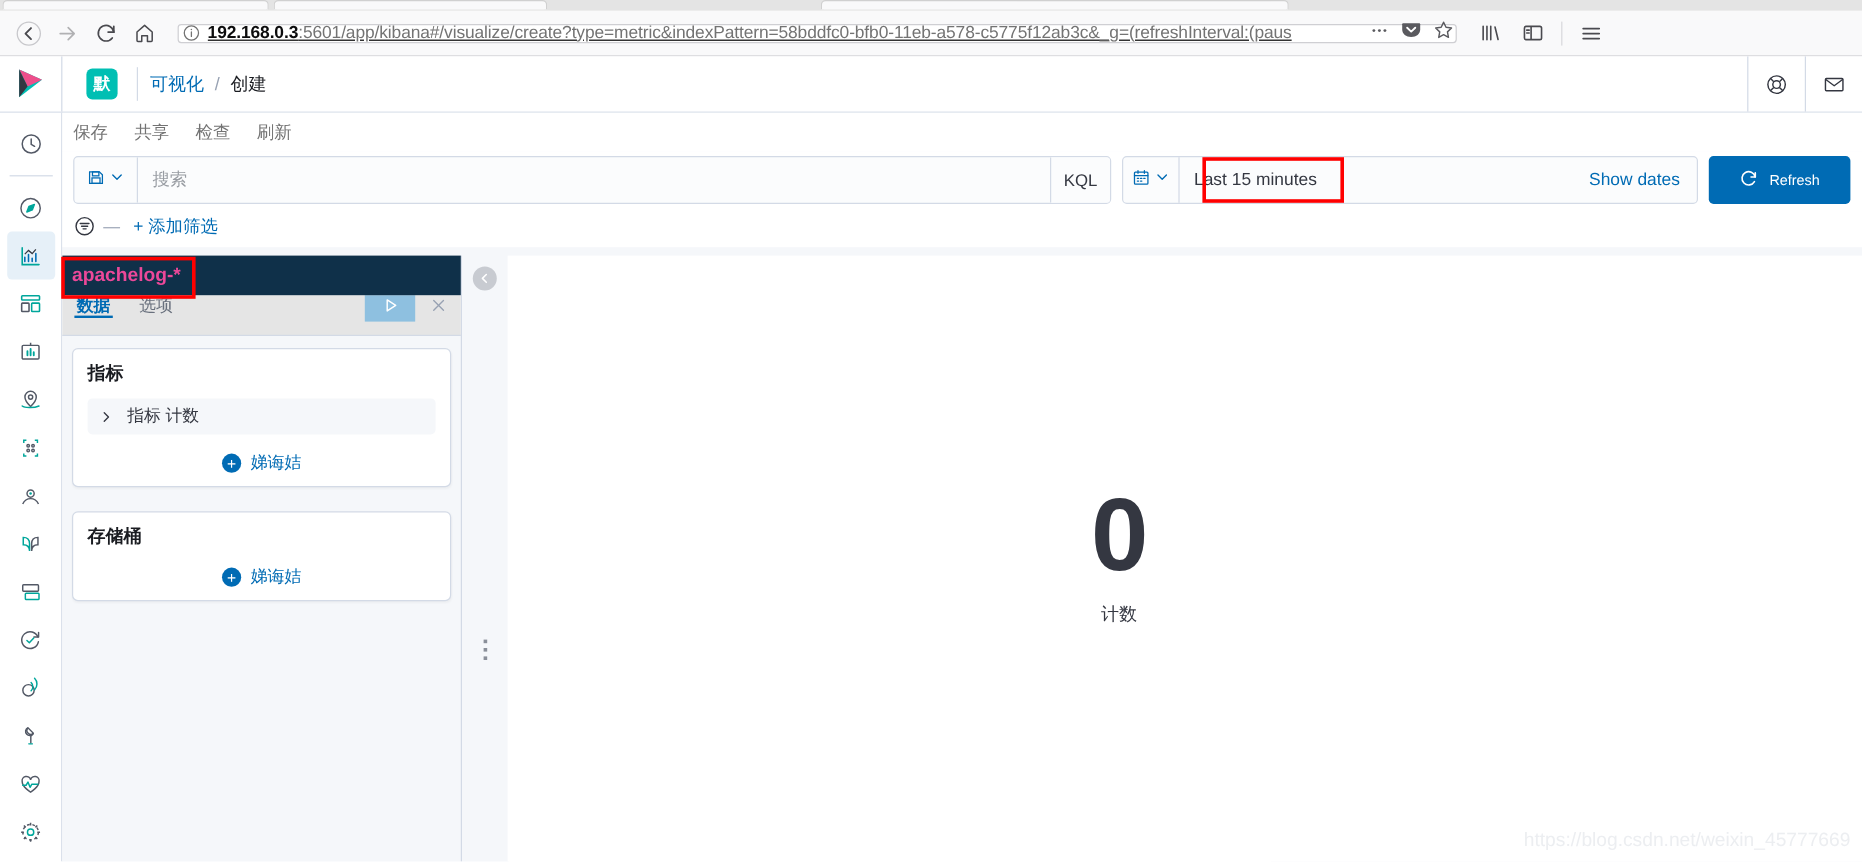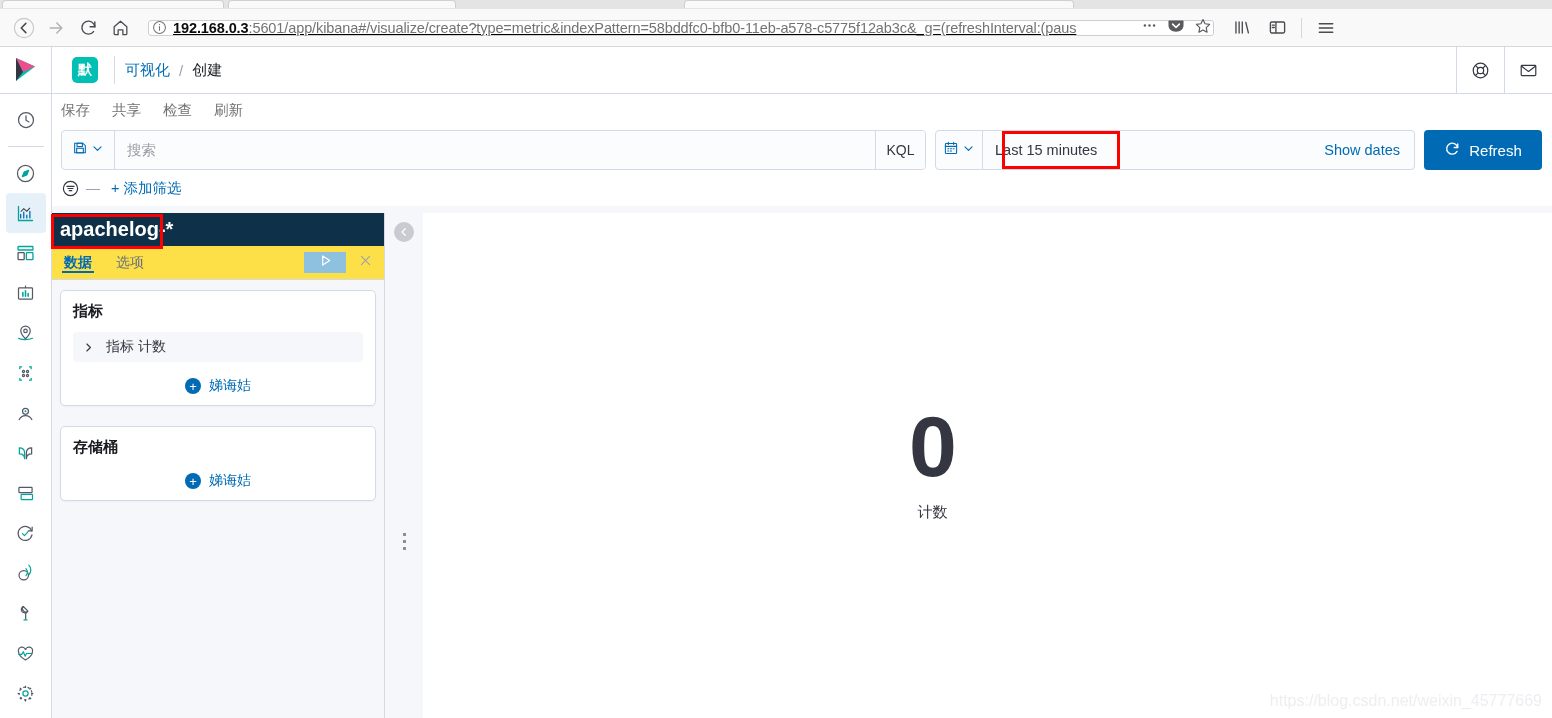--- a/index.html
+++ b/index.html
@@ -137,48 +137,48 @@
   .date-range-text {
     display: flex; align-items: center; padding: 0 12px;
     font-size: 14.5px; color: #343741; position: relative;
   }
   .show-dates {
     margin-left: auto; display: flex; align-items: center;
     padding: 0 14px; font-size: 14.5px; color: #006bb4;
   }
   .refresh-btn {
     width: 118px; height: 40px; background: #006bb4; border-radius: 4px;
-    color: #ffffff; font-size: 15px; display: flex; align-items: center;
+    color: #ffffff; font-size: 12px; display: flex; align-items: center;
     justify-content: center; gap: 8px; border: none; font-family: inherit;
   }
   .filterbar {
     background: #ffffff; height: 36px; display: flex; align-items: center;
     padding-left: 9px; gap: 6px;
   }
   .filter-icon { color: #343741; display: flex; align-items: center; }
   .filter-dash { color: #98a2b3; font-size: 14px; }
   .add-filter { font-size: 14.5px; color: #006bb4; margin-left: 5px; text-align: right; }
 
   
   .editor-body {
     position: absolute; top: 119px; left: 0; width: 1500px; height: 505px;
     display: flex;
   }
   .side-panel {
     width: 333px; background: #f5f7fa; display: flex; flex-direction: column;
     border-right: 1px solid #d3dae6; flex: none;
   }
   .idx-title {
-    height: 33px; background: #0f3049; color: #ffffff;
+    height: 33px; background: #0f3049; color: #ec4899;
     display: flex; align-items: center; padding-left: 8px;
-    font-size: 20px; font-weight: 700; position: relative;
+    font-size: 16px; font-weight: 700; position: relative;
   }
   .idx-title .annot-label { position: relative; z-index: 2; }
   .panel-tabs {
-    height: 34px; display: flex; align-items: center; background: #fde047;
+    height: 34px; display: flex; align-items: flex-start; background: #e5e5e5;
     border-bottom: 1px solid #d3dae6;
   }
   .ptab {
     padding: 0 12px; display: flex; align-items: center; font-size: 14px;
     color: #69707d; position: relative;
   }
   .ptab.active { color: #006bb4; font-weight: 700; }
   .ptab.active::after {
     content: ''; position: absolute; left: 10px; right: 10px; bottom: -1px;
     height: 2px; background: #006bb4;

